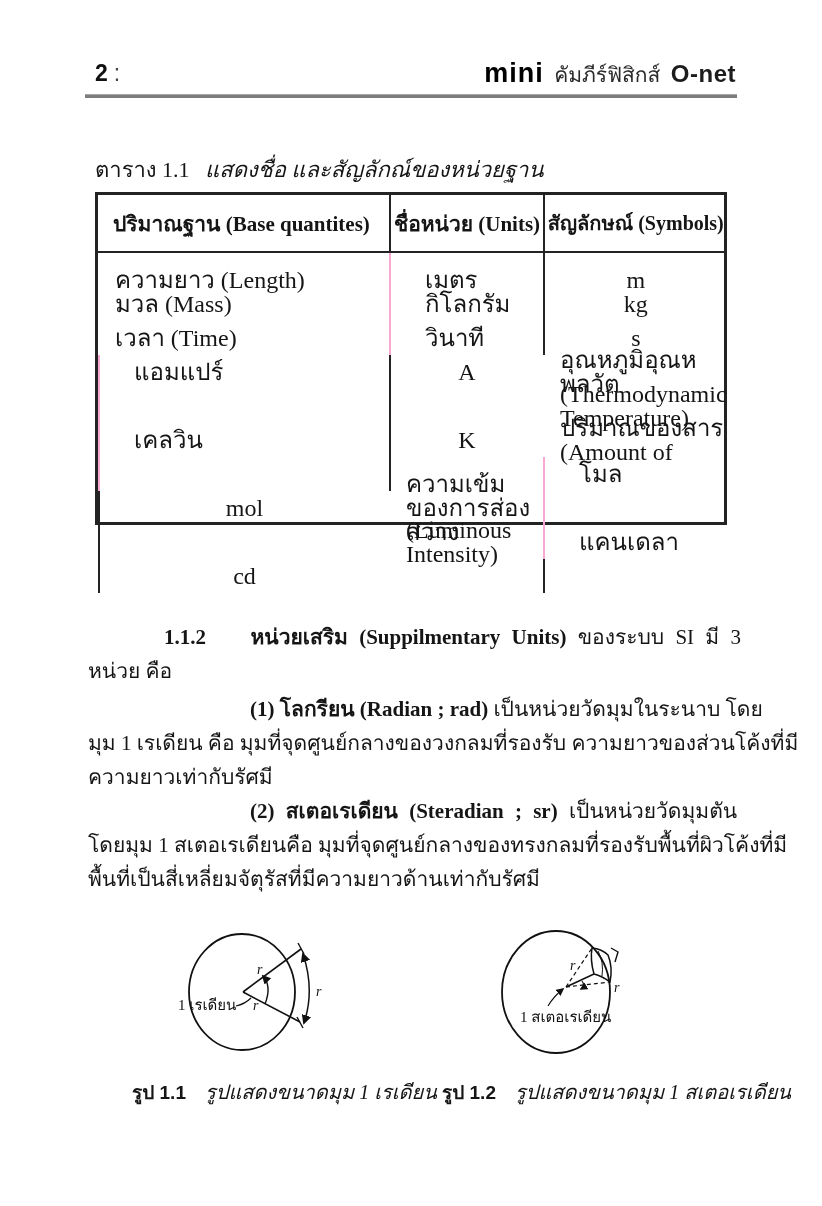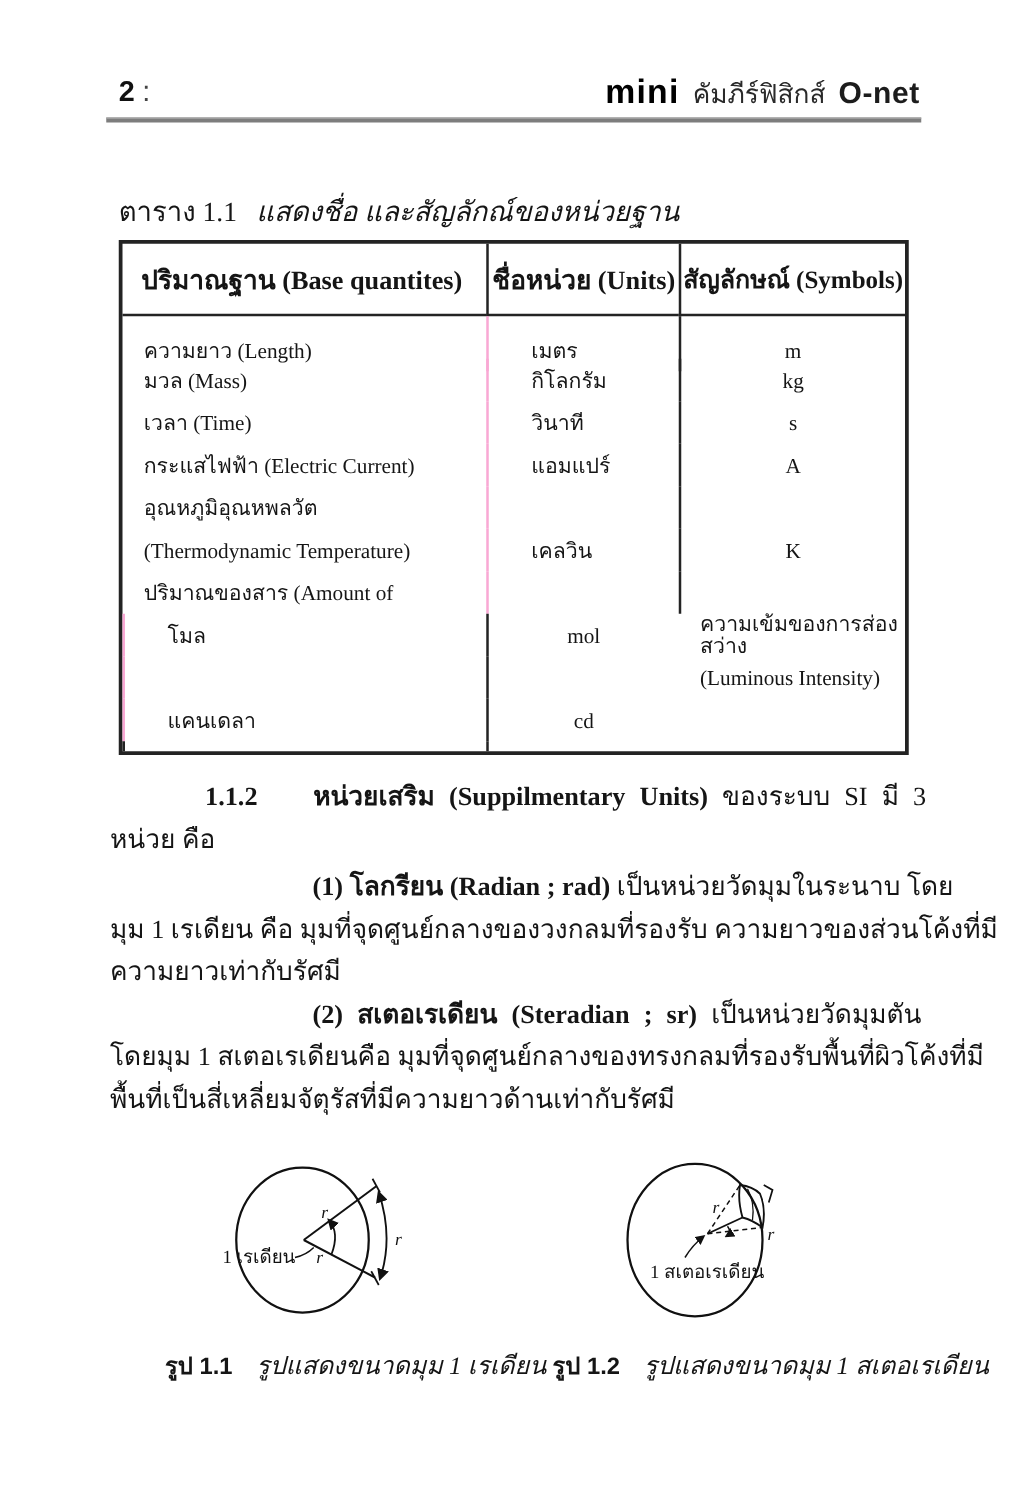--- a/index.html
+++ b/index.html
@@ -15,31 +15,31 @@
   .hdr-right .mini { font-weight:700; font-size:27px; letter-spacing:1px; color:#000000; }
   .hdr-right .thai { font-size:21px; color:#2a2a2a; margin:0 6px; }
   .hdr-right .onet { font-weight:700; font-size:24px; color:#1c1c1c; letter-spacing:.5px; }
   .hrule { position:absolute; left:85px; top:94px; width:652px; height:3px; background:#7d7d7d; border-top:1px solid #a8a8a8; }
   
   .tcaption { position:absolute; left:95px; top:152px; font-size:22px; white-space:nowrap; }
   .tcaption .lbl { font-weight:400; font-style:normal; }
   .tcaption .txt { font-style:italic; margin-left:10px; }
   
   .tbl {
-    position:absolute; left:95px; top:192px; width:632px; height:412px;
+    position:absolute; left:95px; top:192px; width:632px; height:333px;
     border:3px solid #232323; box-sizing:border-box;
     display:grid; grid-template-columns:291px 154px auto;
     grid-template-rows:58px repeat(10,34px) auto;
     background:#fff;
   }
   .tbl .h { font-weight:700; font-size:21px; border-bottom:2px solid #232323; display:flex; align-items:center; }
   .tbl .h1 { padding-left:15px; }
   .tbl .h2, .tbl .h3 { justify-content:center; border-left:2px solid #232323; }
   .tbl .h3 { font-size:20px; }
-  .tbl .c { font-size:17px; display:flex; align-items:center; line-height:1; }
+  .tbl .c { font-size:24px; display:flex; align-items:center; line-height:1; }
   .tbl .c1 { padding-left:17px; }
   .tbl .c2 { padding-left:34px; border-left:2px solid #f9a8d4; }
   .tbl .c3 { justify-content:center; border-left:2px solid #232323; }
   .tbl .fill { border-left:2px solid #232323; }
   .tbl .r1 { padding-top:10px; box-sizing:border-box; height:44px; }
   
   .bodyline { position:absolute; left:88px; width:650px; height:34px; line-height:34px; font-size:21px; white-space:nowrap; }
   .bd { font-weight:700; }
   .ws { word-spacing:6px; }
   .ind1 { padding-left:76px; }
@@ -81,21 +81,20 @@
     <div class="c c3 r1">m</div>
 
     <div class="c c1">มวล (Mass)</div>
     <div class="c c2">กิโลกรัม</div>
     <div class="c c3">kg</div>
 
     <div class="c c1">เวลา (Time)</div>
     <div class="c c2">วินาที</div>
     <div class="c c3">s</div>
 
-    <div class="c c1">กระแสไฟฟ้า (Electric Current)</div>
     <div class="c c2">แอมแปร์</div>
     <div class="c c3">A</div>
 
     <div class="c c1">อุณหภูมิอุณหพลวัต</div>
     <div class="c c2"></div>
     <div class="c c3"></div>
 
     <div class="c c1">(Thermodynamic Temperature)</div>
     <div class="c c2">เคลวิน</div>
     <div class="c c3">K</div>

